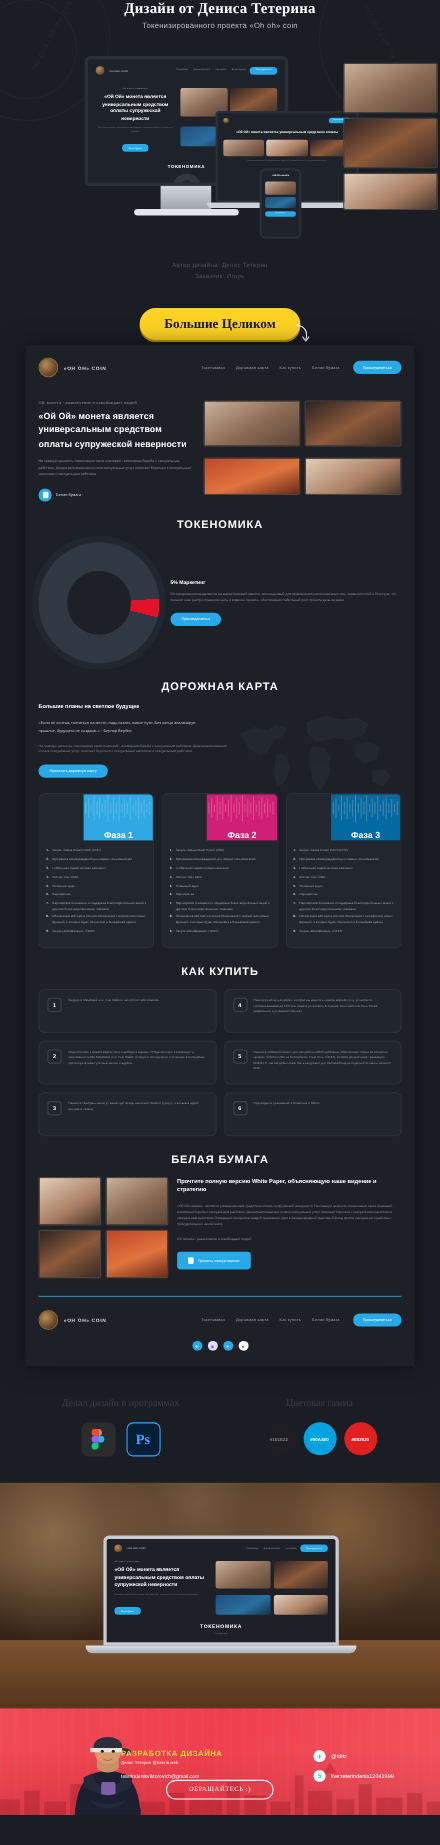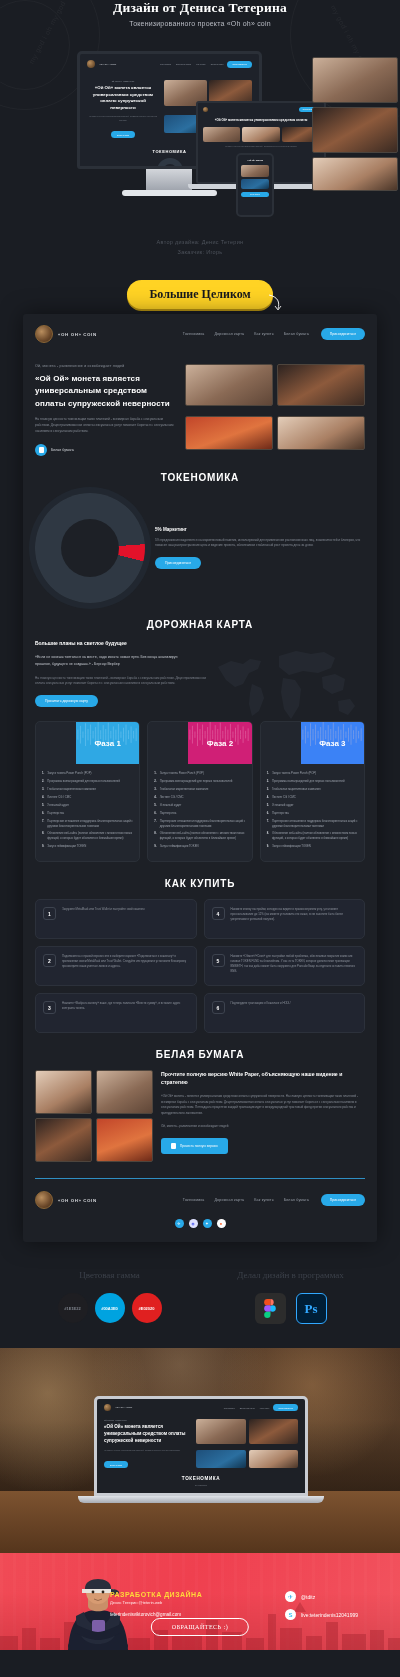--- a/index.html
+++ b/index.html
@@ -95,23 +95,23 @@
   
   .rm{ padding:0 12px; position:relative;}
   .rm-h{ font-size:5px; font-weight:700;}
   .rm-q{ font-size:3.6px; color:#c5c9d0; line-height:1.9; margin-top:8px; width:150px;}
   .rm-p{ font-size:3.1px; color:#7d838d; line-height:1.9; margin-top:8px; width:175px;}
   .map{ position:absolute; right:8px; top:0px; width:165px; height:92px;
     opacity:.32;}
 
   .phases{ display:grid; grid-template-columns:repeat(3,1fr); gap:7px; padding:0 12px; margin-top:14px;}
   .phase{ background:#22262e; border-radius:5px; overflow:hidden; border:1px solid #2b3038;}
-  .ph-head{ height:42px; display:flex; align-items:center; justify-content:center;
+  .ph-head{ height:42px; display:flex; align-items:flex-end; justify-content:center;
     font-size:8px; font-weight:700; position:relative; overflow:hidden;margin-left:40px;}
-  .ph1{ background:#2fa8e4;} .ph2{ background:#d01f76;} .ph3{ background:#3b82f6;}
+  .ph1{ background:#2fa8e4;} .ph2{ background:#d01f76;} .ph3{ background:#0369a1;}
   .wave{ position:absolute; inset:0; opacity:.38;}
   .ph-list{ padding:7px 6px 9px; }
   .ph-list li{ list-style:none; font-size:2.8px; color:#9aa0aa; line-height:1.75;
     margin-bottom:3px; display:flex; gap:3px;}
   .ph-list li b{ color:#cfd3d9; font-weight:700;}
 
   
   .steps{ display:grid; grid-template-columns:1fr 1fr; gap:7px; padding:0 12px;}
   .step{ background:#212530; border:1px solid #2c313b; border-radius:5px; padding:7px;
     display:flex; gap:6px; min-height:40px;}
@@ -569,40 +569,40 @@
     <div class="socials">
       <div class="soc" style="background:#28a9e8;">✈</div>
       <div class="soc" style="background:#dfe2ff;color:#5865f2;">◉</div>
       <div class="soc" style="background:#28a9e8;">✦</div>
       <div class="soc" style="background:#fff;color:#ff4500;">●</div>
     </div>
   </div>
 
   <div class="palette-row">
     <div class="pal-col">
-      <div class="pal-t">Цветовая гамма</div>
-      <div class="swatches">
-        <div class="sw" style="background:#1E1E22;color:#7e838c;">#1E1E22</div>
-        <div class="sw" style="background:#00A3E0;color:#fff;">#00A3E0</div>
-        <div class="sw" style="background:#E02020;color:#fff;">#E02020</div>
-      </div>
-    </div>
-    <div class="pal-col">
       <div class="pal-t">Делал дизайн в программах</div>
       <div class="tools">
         <div class="tool figma">
           <svg width="13" height="19" viewBox="0 0 12 18">
             <circle cx="8" cy="9" r="3" fill="#1abcfe"></circle>
             <path d="M3 0h3v6H3a3 3 0 010-6z" fill="#f24e1e"></path>
             <path d="M6 0h0a3 3 0 010 6H6z" fill="#ff7262"></path>
             <path d="M3 6h3v6H3a3 3 0 010-6z" fill="#a259ff"></path>
             <path d="M3 12h3v3a3 3 0 11-3-3z" fill="#0acf83"></path>
           </svg>
         </div>
         <div class="tool ps">Ps</div>
+      </div>
+    </div>
+    <div class="pal-col">
+      <div class="pal-t">Цветовая гамма</div>
+      <div class="swatches">
+        <div class="sw" style="background:#1E1E22;color:#7e838c;">#1E1E22</div>
+        <div class="sw" style="background:#00A3E0;color:#fff;">#00A3E0</div>
+        <div class="sw" style="background:#E02020;color:#fff;">#E02020</div>
       </div>
     </div>
   </div>
 
   <div class="band">
     <div class="band-desk"></div>
     <div class="bl">
       <div style="display:flex;align-items:center;padding:5px 7px;gap:4px;">
         <div style="width:7px;height:7px;border-radius:50%;background:radial-gradient(circle at 35% 35%,#b98e5e,#4a3118);"></div>
         <div style="font-size:2.4px;color:#cfd3d9;">«OH OH» COIN</div>

